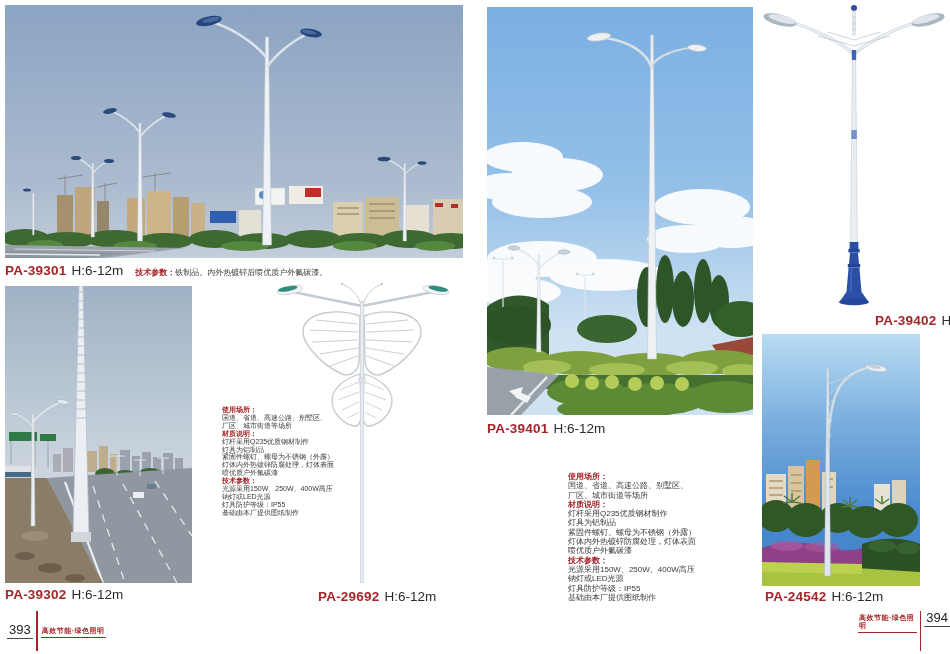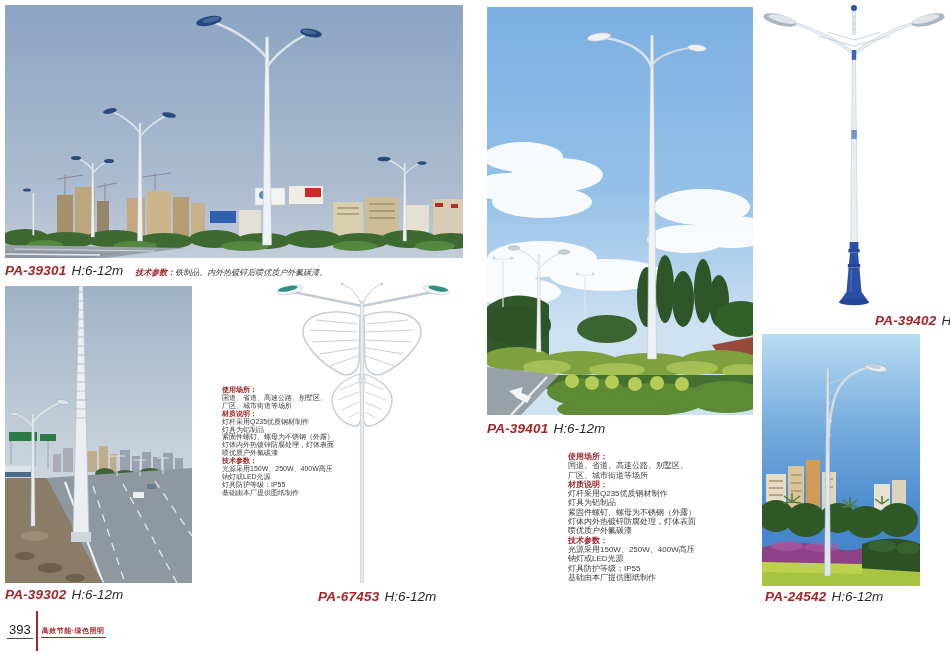--- a/index.html
+++ b/index.html
@@ -2,26 +2,26 @@
 <html><head>
 <meta charset="utf-8">
 <style>
   html,body{margin:0;padding:0;background:#ffffff;}
   .canvas{
     position:relative;width:950px;height:654px;background:#ffffff;overflow:hidden;
     font-family:"Liberation Sans","DejaVu Sans",sans-serif;
   }
   .photo,.render{position:absolute;}
   .photo svg,.render svg{display:block;width:100%;height:100%;}
-  .caption{position:absolute;white-space:nowrap;font-style:italic;}
+  .caption{position:absolute;white-space:nowrap;}
   .code{font-weight:bold;font-size:13.5px;color:#a5262a;letter-spacing:0.2px;}
   .hval{font-size:13.5px;color:#2b2b2b;margin-left:5px;}
   .note-label{font-size:8px;font-weight:bold;color:#a5262a;margin-left:12px;}
   .note-text{font-size:8px;color:#3a3a3a;}
-  .spec-block{position:absolute;width:160px;}
+  .spec-block{position:absolute;width:160px;margin-top:20px;}
   .spec-line{color:#3a3a3a;}
   .spec-block.compact .spec-line{font-size:7px;line-height:7.9px;}
   .spec-block.regular .spec-line{font-size:8px;line-height:9.3px;}
   .spec-line.header{color:#a5262a;font-weight:bold;}
   .footer{position:absolute;display:flex;align-items:flex-start;}
   .pagenum{font-size:13px;color:#222;border-bottom:1.5px solid #4a4a4a;padding:0 2px 1px 2px;line-height:14px;}
   .vline{width:2px;height:40px;background:#a5262a;margin:0 3px;}
   .slogan{font-size:7px;font-weight:bold;color:#a5262a;border-bottom:1px solid #a5262a;
           padding:0 1px 2px 1px;margin-top:3px;line-height:8px;letter-spacing:0.5px;}
 </style>
@@ -275,21 +275,21 @@
         <use href="#wingL" transform="translate(172,0) scale(-1,1)"></use>
       </g>
 
       <circle cx="86" cy="21" r="2" fill="#dde2e8" stroke="#bcc4cc" stroke-width="0.4"></circle>
       <rect x="84.2" y="20" width="3.6" height="281" fill="#e8ecf0" stroke="#bcc4cc" stroke-width="0.5"></rect>
       <rect x="82.8" y="96" width="6.4" height="5" fill="#dde2e8" stroke="#bcc4cc" stroke-width="0.4"></rect>
     </svg>
   </div>
 
   <div class="caption" style="left:318px;top:587px;">
-    <span class="code">PA-67453</span><span class="hval">H:6-12m</span>
+    <span class="code">PA-29692</span><span class="hval">H:6-12m</span>
   </div>
 
   <div class="spec-block compact" style="left:222px;top:386px;">
       <div class="spec-line header">使用场所：</div>
       <div class="spec-line body">国道、省道、高速公路、别墅区、</div>
       <div class="spec-line body">厂区、城市街道等场所</div>
       <div class="spec-line header">材质说明：</div>
       <div class="spec-line body">灯杆采用Q235优质钢材制作</div>
       <div class="spec-line body">灯具为铝制品</div>
       <div class="spec-line body">紧固件螺钉、螺母为不锈钢（外露）</div>
@@ -543,14 +543,19 @@
           <ellipse cx="112" cy="33" rx="7" ry="1.8" fill="#c2cedb"></ellipse>
         </g>
       </g>
     </svg>
   </div>
 
   <div class="caption" style="left:765px;top:587px;">
     <span class="code">PA-24542</span><span class="hval">H:6-12m</span>
   </div>
 
+  <div class="footer" style="left:858px;top:611px;">
+    <span class="slogan">高效节能·绿色照明</span>
+    <span class="vline"></span>
+    <span class="pagenum">394</span>
+  </div>
 
 </div>
 
 </body></html>

